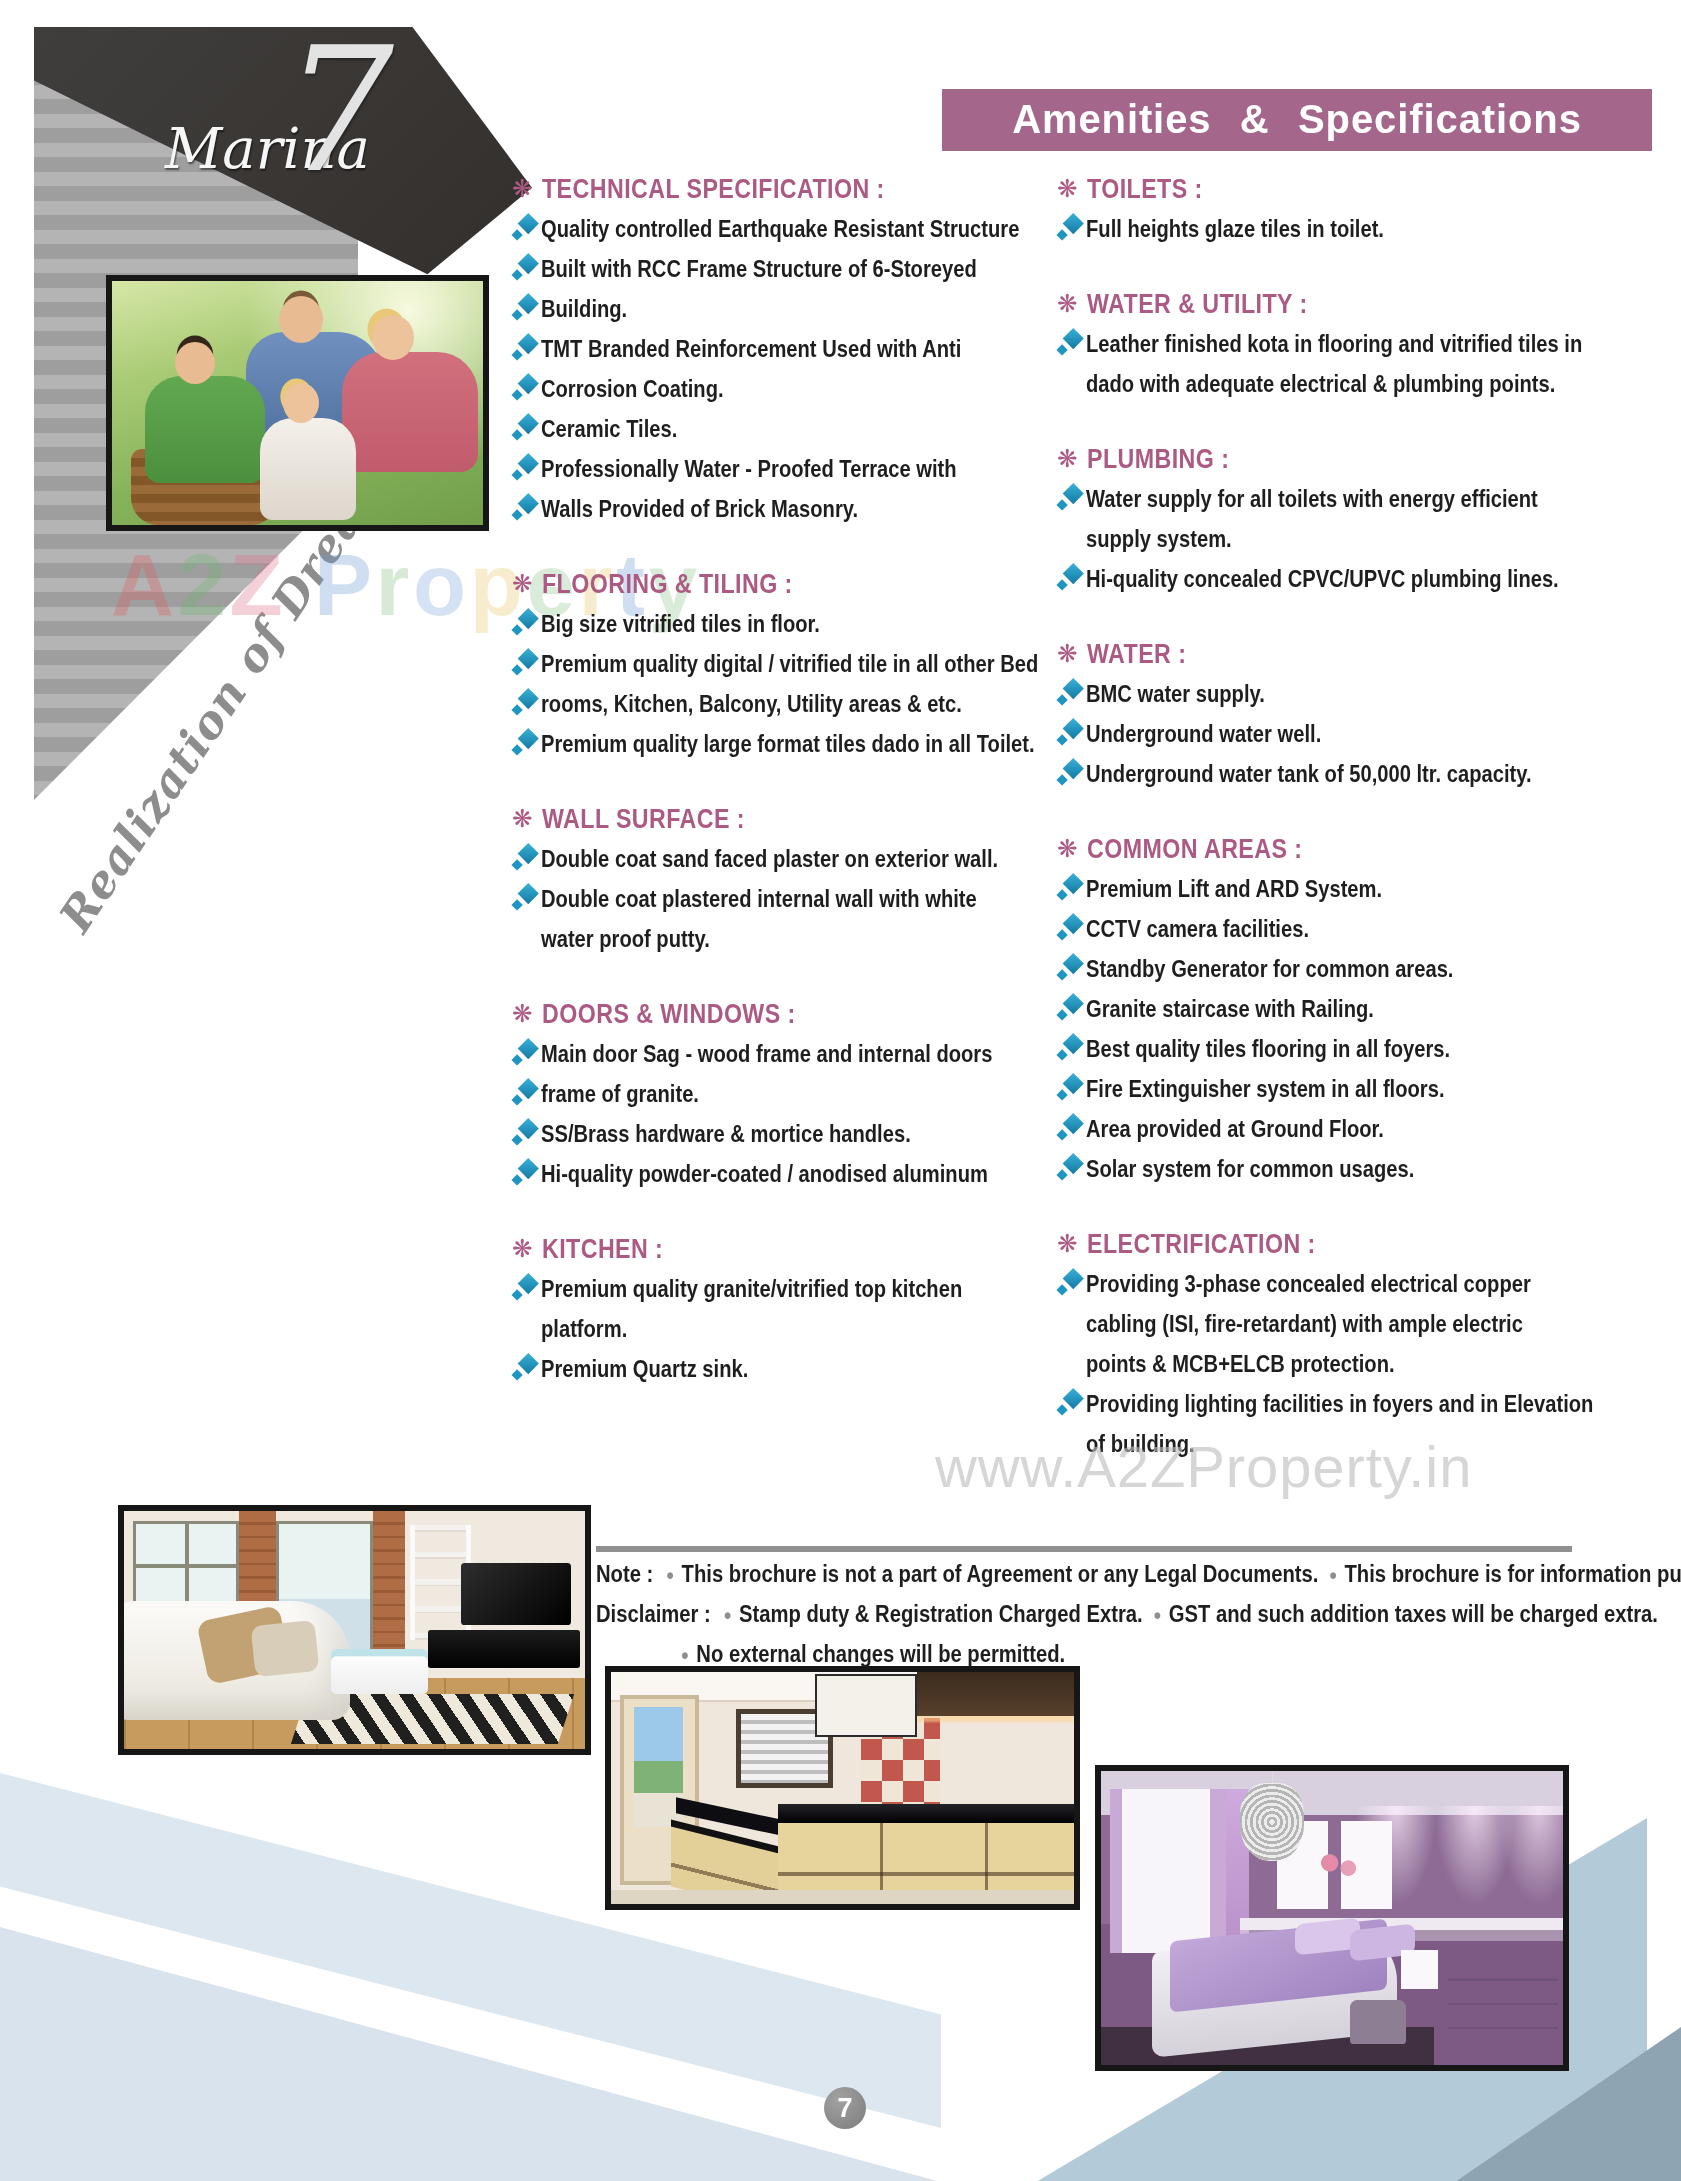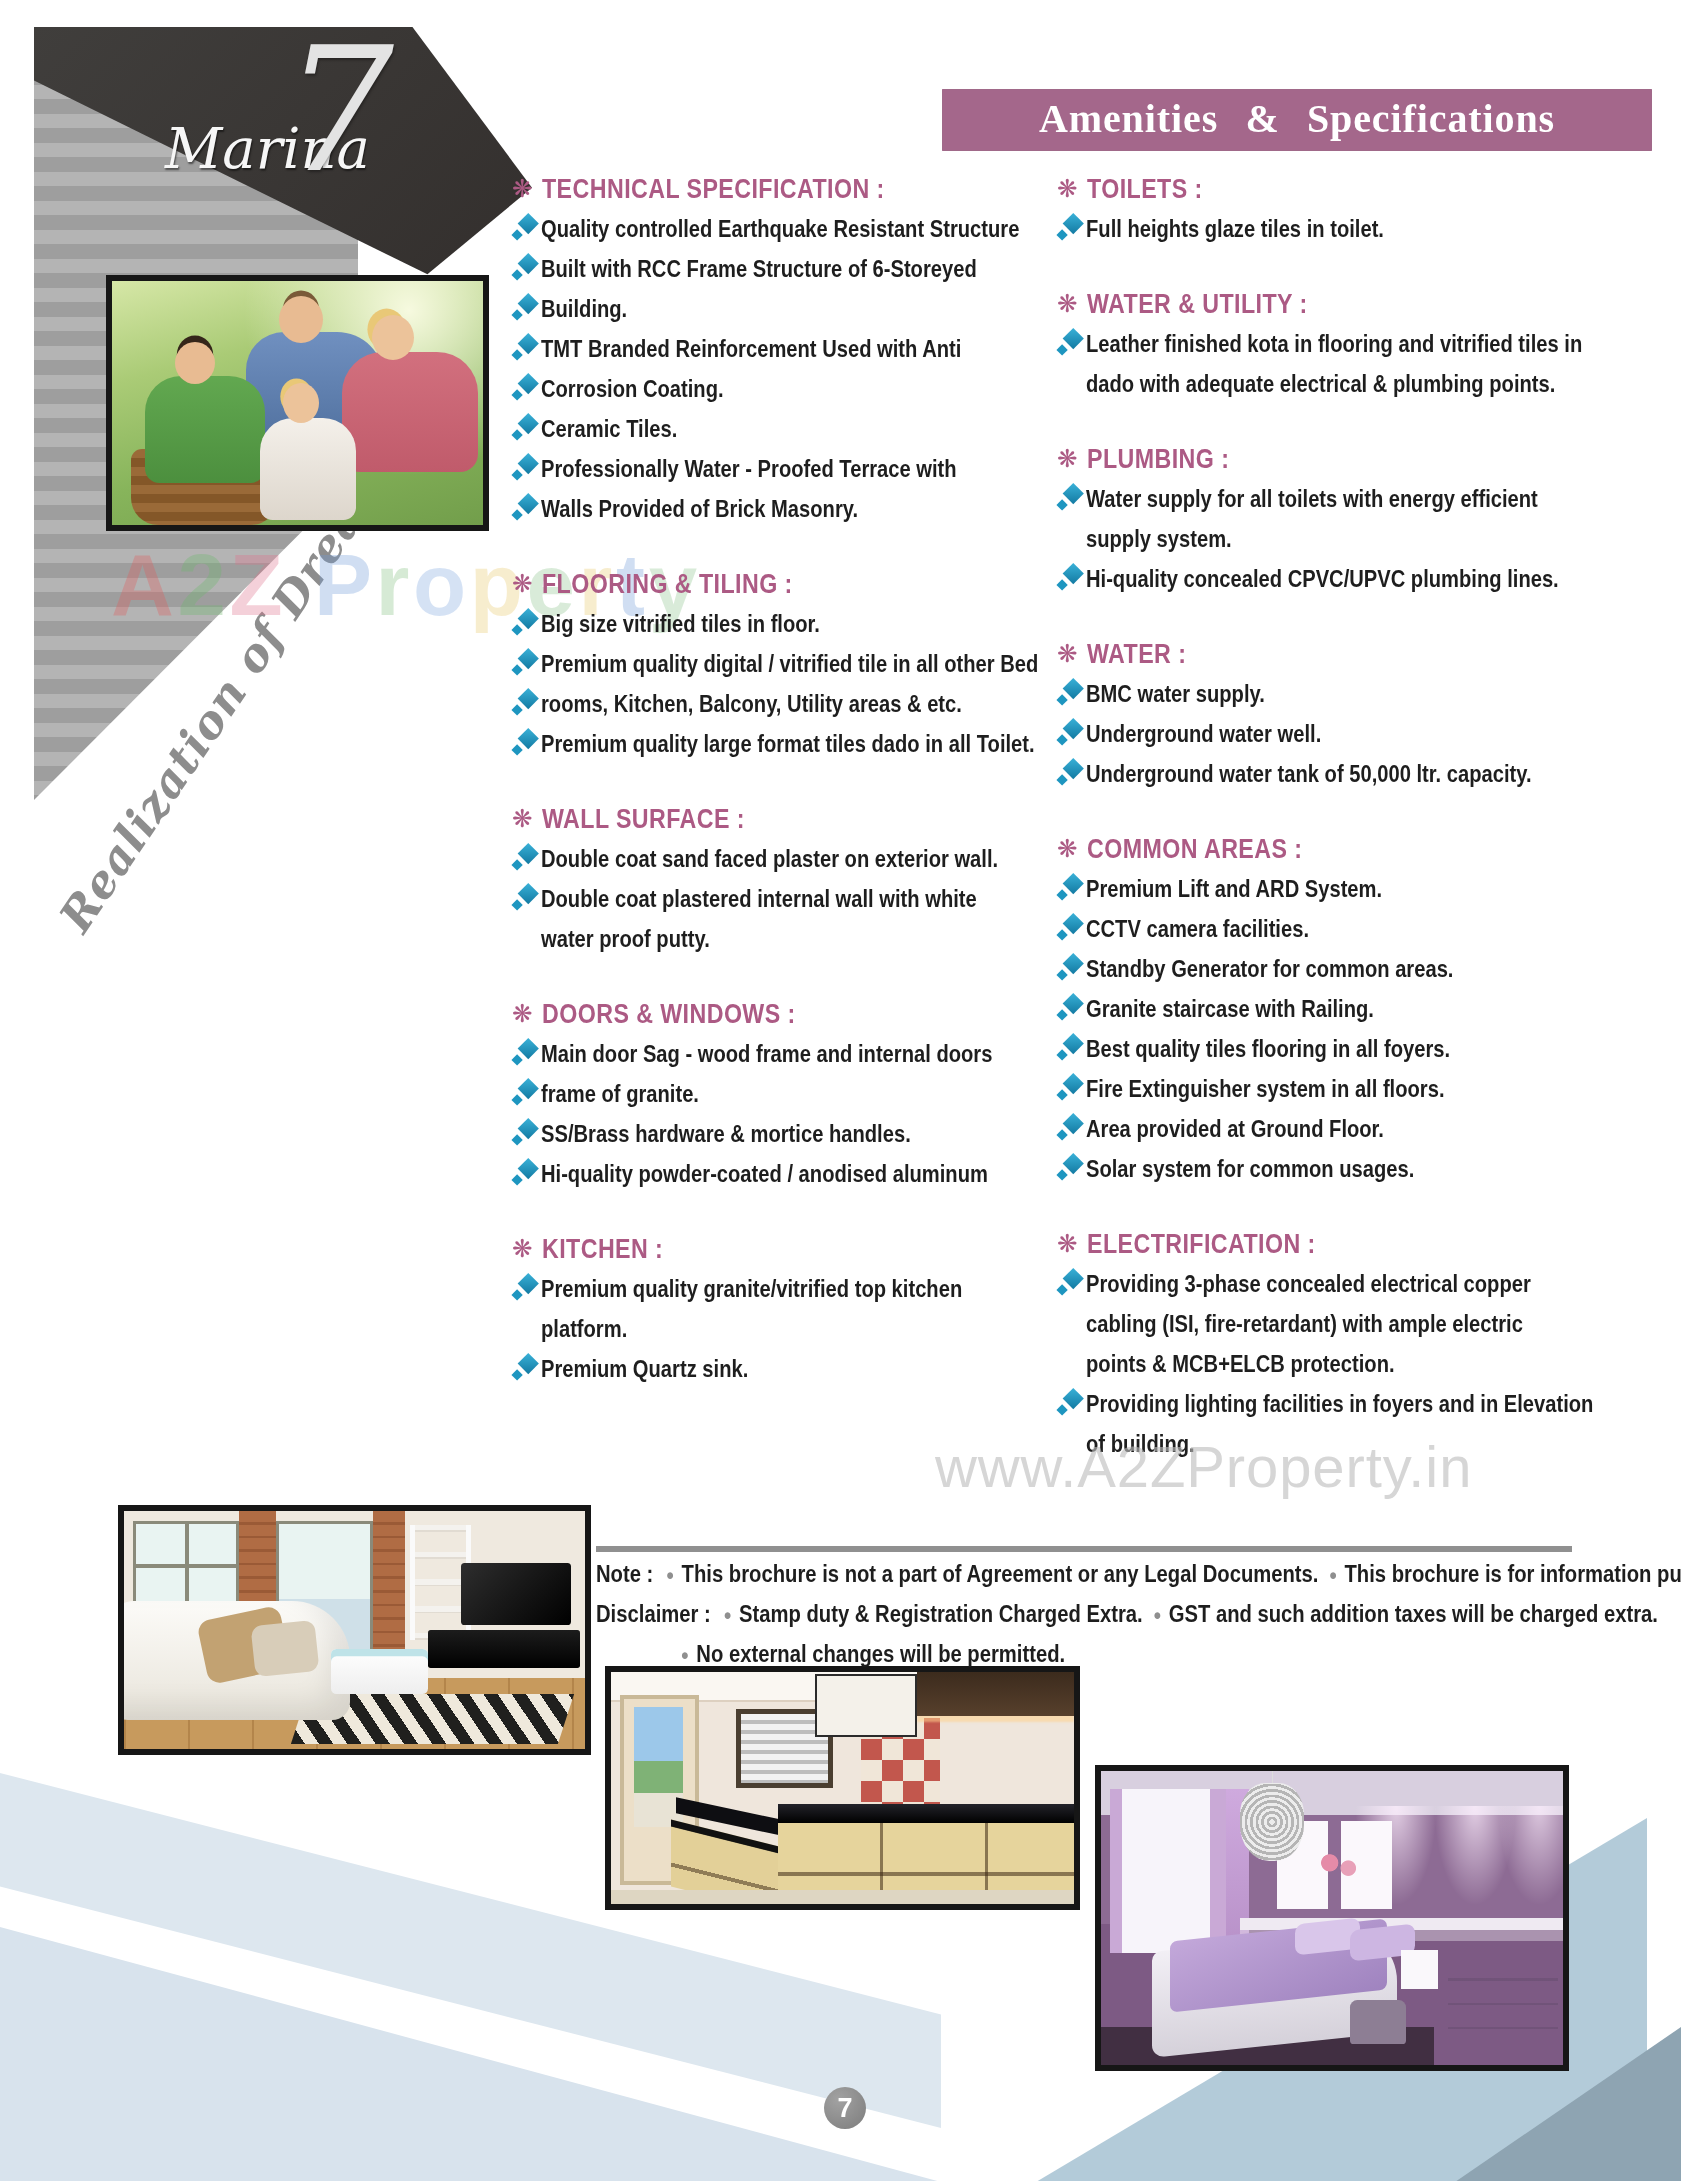--- a/index.html
+++ b/index.html
@@ -45,21 +45,21 @@
   
   .wm-overlay{position:absolute;left:111px;top:535px;z-index:4;font-weight:bold;font-size:87px;
     letter-spacing:3.6px;opacity:.32;white-space:nowrap;}
   .wm-site{position:absolute;left:935px;top:1433px;z-index:7;color:#bdbdbd;opacity:.62;
     font-size:58px;letter-spacing:0.9px;white-space:nowrap;}
 
   
   .banner{position:absolute;left:943px;top:90px;width:708px;height:60px;z-index:4;
     background:#a4678b;box-shadow:0 0 0 0.9px #96597d;}
   .banner span{display:block;text-align:center;color:#fff;line-height:58px;
-    font-family:Liberation Serif, serif;font-weight:bold;font-size:40px;word-spacing:16.4px;letter-spacing:0.9px;}
+    font-family:Liberation Sans, sans-serif;font-weight:bold;font-size:40px;word-spacing:16.4px;letter-spacing:0.9px;}
 
   
   .col{position:absolute;z-index:4;}
   #col-left{left:512px;top:169px;width:473px;}
   #col-right{left:1057px;top:169px;width:618px;}
   .sec{margin-bottom:35px;}
   .sec-h{height:40px;display:flex;align-items:center;color:#ac5a84;}
   .flw{font-size:24.5px;margin-right:9px;line-height:1;}
   .sec-t{display:inline-block;transform:scaleX(.86);transform-origin:0 50%;
     font-weight:bold;font-size:27px;letter-spacing:0.5px;white-space:nowrap;}

